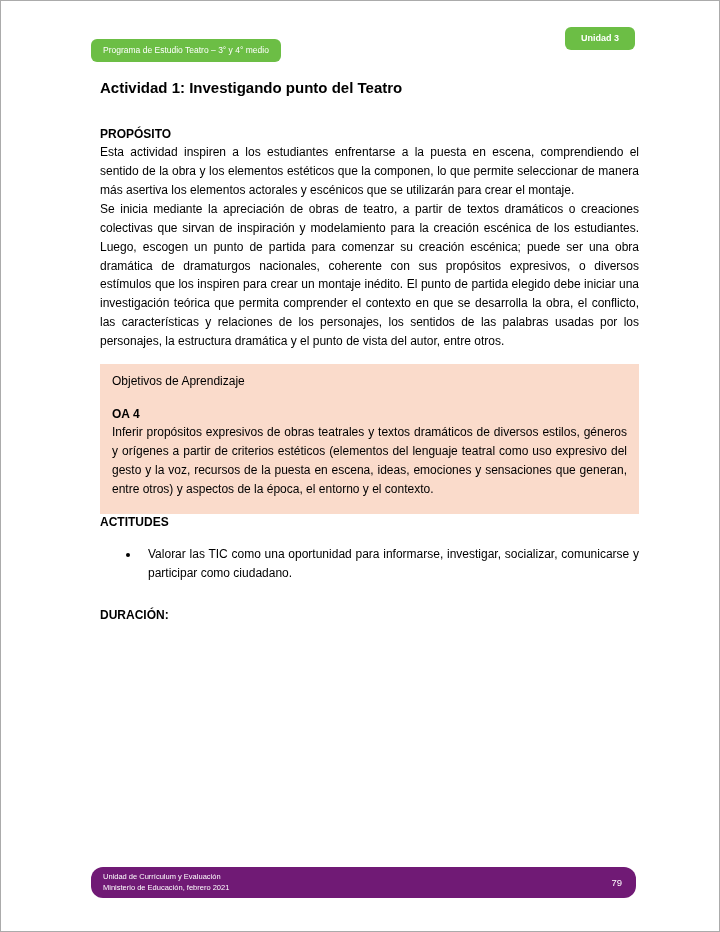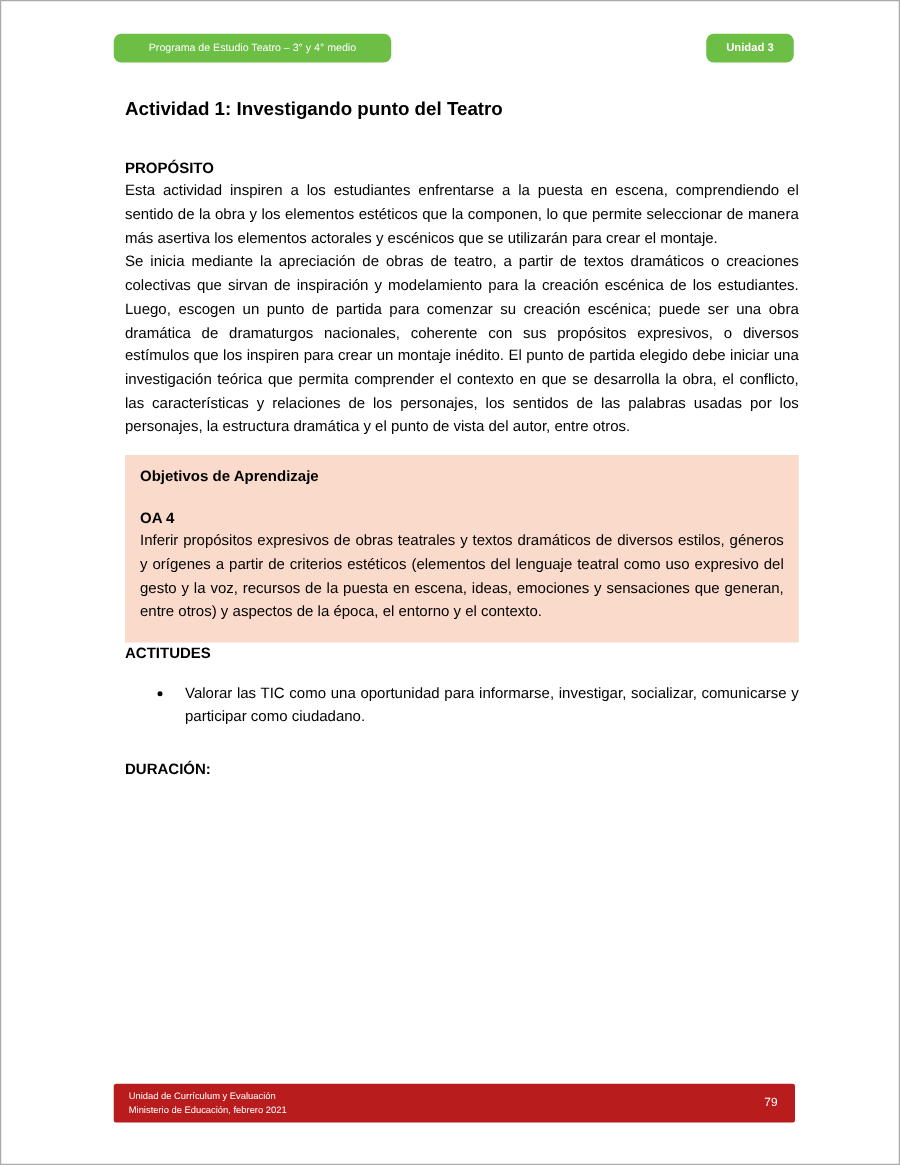--- a/index.html
+++ b/index.html
@@ -23,23 +23,24 @@
     right: 84px;
     display: flex;
     justify-content: space-between;
     align-items: flex-start;
   }
   .header-banner {
     background: #6CBE45;
     color: #ffffff;
     font-size: 8.5px;
     line-height: 1;
-    padding: 7px 28px;
+    padding: 7px 12px;
     border-radius: 6px;
     white-space: nowrap;
+    margin-top: 12px;
   }
   .unit-badge {
     background: #6CBE45;
     color: #ffffff;
     font-size: 9px;
     font-weight: bold;
     line-height: 1;
     padding: 7px 16px;
     border-radius: 6px;
     white-space: nowrap;
@@ -70,21 +71,21 @@
   .para-gap { margin-bottom: 0px; }
 
   
   .oa-box {
     background: #FADBCB;
     margin-top: 13px;
     padding: 10px 12px 15px 12px;
   }
   .oa-box .oa-heading {
     font-size: 12px;
-    font-weight: bold;
+    font-weight: normal;
   }
   .oa-box .oa-label {
     font-size: 12px;
     font-weight: bold;
     margin-top: 19px;
   }
   .oa-box .body-text { margin-top: 2px; }
 
   
   .actitudes-heading { }
@@ -108,22 +109,22 @@
     margin-top: 2px;
   }
 
   
   .footer {
     position: absolute;
     left: 90px;
     right: 83px;
     top: 866px;
     height: 31px;
-    background: #b91c1c;
-    border-radius: 2px;
+    background: #701a75;
+    border-radius: 12px;
     display: flex;
     justify-content: space-between;
     align-items: center;
     padding: 0 14px 0 12px;
   }
   .footer-lines {
     color: #ffffff;
     font-size: 7.5px;
     line-height: 1.45;
   }

